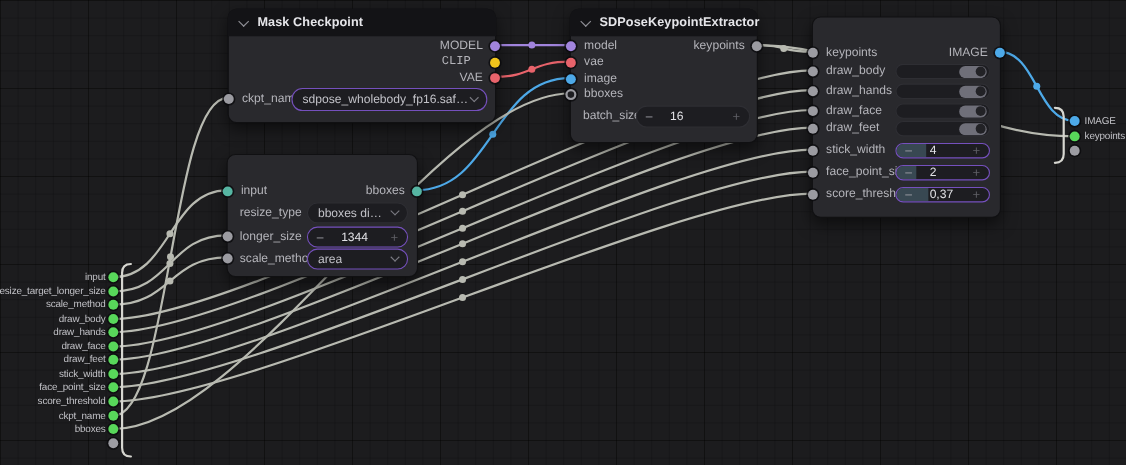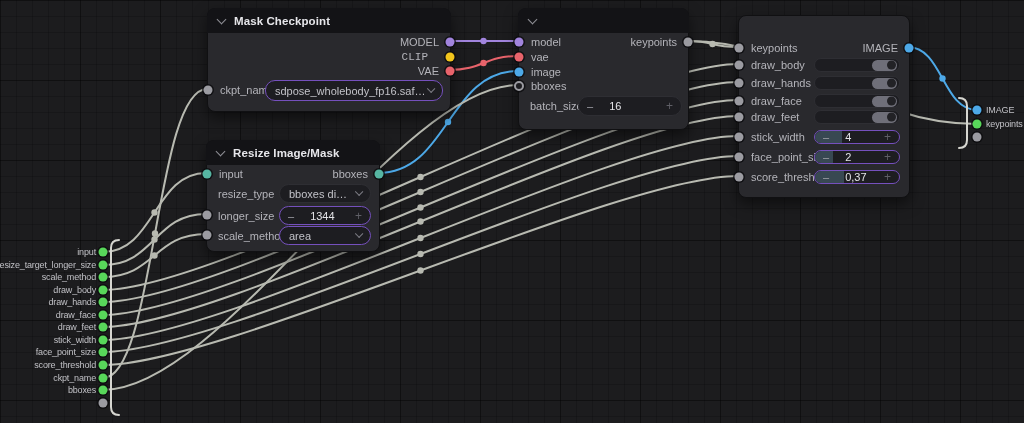--- a/index.html
+++ b/index.html
@@ -144,20 +144,21 @@
       <div class="slot-dot" style="left: 242px; top: 62px; background: rgb(232, 99, 107);"></div>
       <div class="slot-label out" style="right: 11px; top: 62px;">VAE</div>
       <div class="widget purple" style="left: 57px; top: 71px; width: 178px; height: 21px;">
         <div class="combo-val">sdpose_wholebody_fp16.safeten...</div>
         <div class="chev sm combo-chev"></div>
       </div>
     </div>
     <div class="node" style="left: 518px; top: 8px; width: 169px; height: 120px;">
       <div class="node-header">
         <div class="chev"></div>
+        <div class="node-title">SDPoseKeypointExtractor</div>
       </div>
       <div class="slot-dot" style="left: 0px; top: 33px; background: rgb(161, 132, 221);"></div>
       <div class="slot-label" style="left: 12px; top: 33px;">model</div>
       <div class="slot-dot" style="left: 0px; top: 48px; background: rgb(232, 99, 107);"></div>
       <div class="slot-label" style="left: 12px; top: 48px;">vae</div>
       <div class="slot-dot" style="left: 0px; top: 63px; background: rgb(77, 169, 232);"></div>
       <div class="slot-label" style="left: 12px; top: 63px;">image</div>
       <div class="slot-dot hollow" style="left: 0px; top: 77px;"></div>
       <div class="slot-label" style="left: 12px; top: 77px;">bboxes</div>
       <div class="slot-dot" style="left: 169px; top: 33px; background: rgb(155, 155, 161);"></div>
@@ -221,24 +222,20 @@
         <div class="plus">+</div>
       </div>
       <div class="widget purple" style="left: 75px; top: 154px; width: 86px; height: 14px;">
         <div class="fill" style="width: 34%; border-radius: 10px 0px 0px 10px;"></div>
         <div class="minus">–</div>
         <div class="val">0,37</div>
         <div class="plus">+</div>
       </div>
     </div>
     <div class="node" style="left: 206px; top: 140px; width: 172px; height: 110px;">
-      <div class="node-header">
-        <div class="chev"></div>
-        <div class="node-title">Resize Image/Mask</div>
-      </div>
       <div class="slot-dot" style="left: 0px; top: 33px; background: rgb(86, 181, 162);"></div>
       <div class="slot-label" style="left: 12px; top: 33px;">input</div>
       <div class="slot-dot" style="left: 0px; top: 74px; background: rgb(155, 155, 161);"></div>
       <div class="slot-dot" style="left: 0px; top: 94px; background: rgb(155, 155, 161);"></div>
       <div class="slot-dot" style="left: 172px; top: 33px; background: rgb(86, 181, 162);"></div>
       <div class="slot-label out" style="right: 11px; top: 33px;">bboxes</div>
       <div class="widget-label" style="left: 11px; top: 52.5px;">resize_type</div>
       <div class="widget" style="left: 72px; top: 43px; width: 92px; height: 19px;">
         <div class="combo-val">bboxes dimen...</div>
         <div class="chev sm combo-chev"></div>

